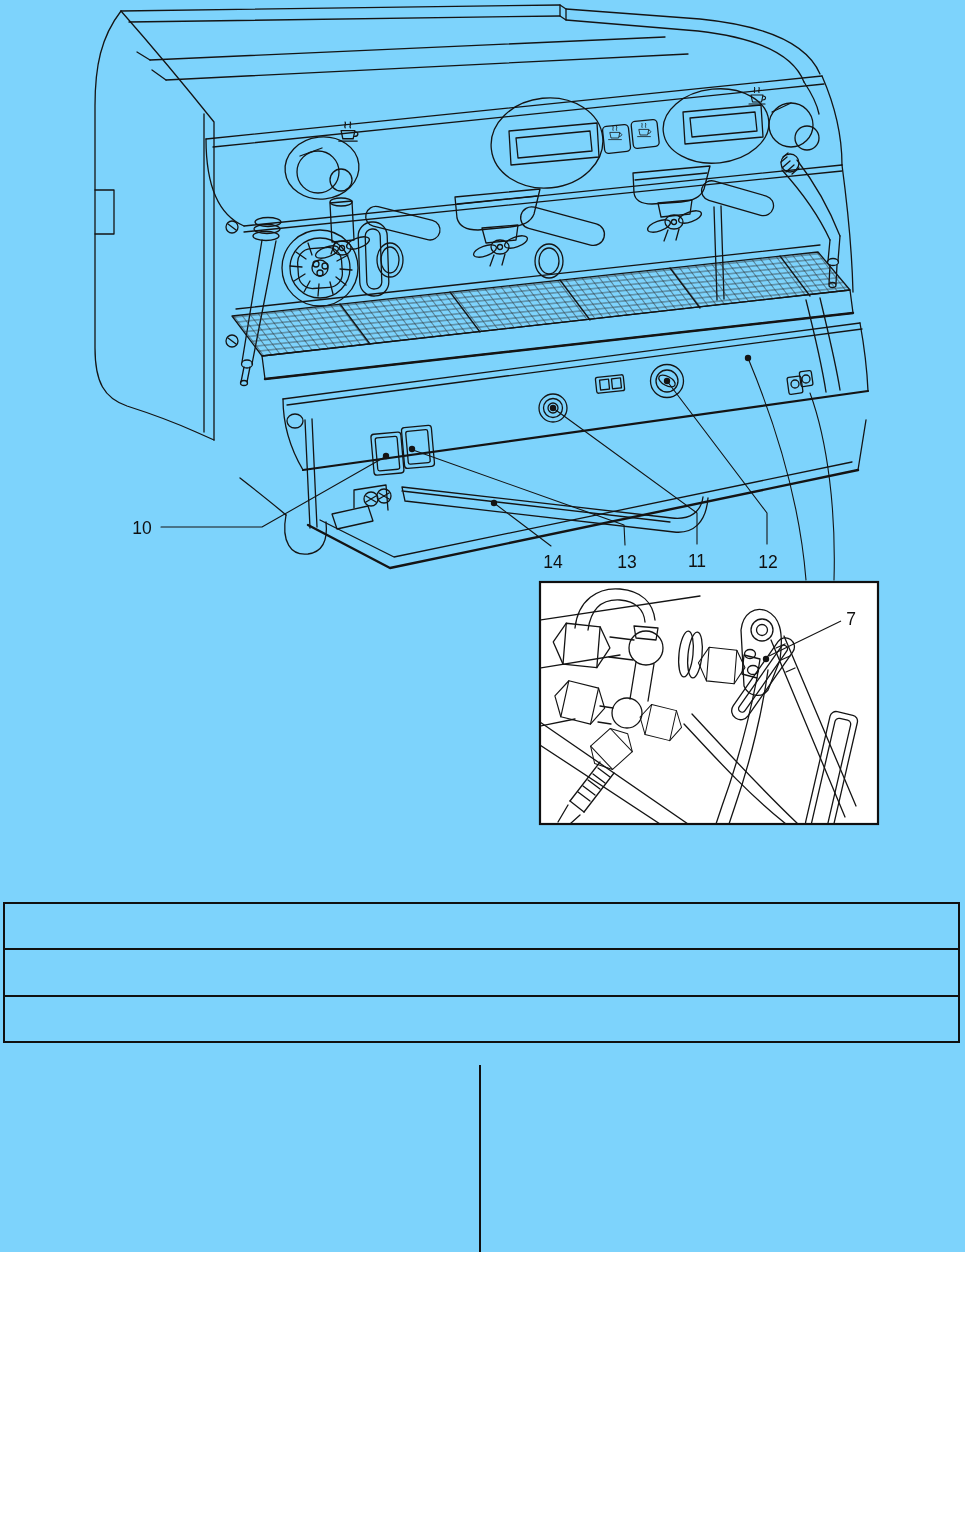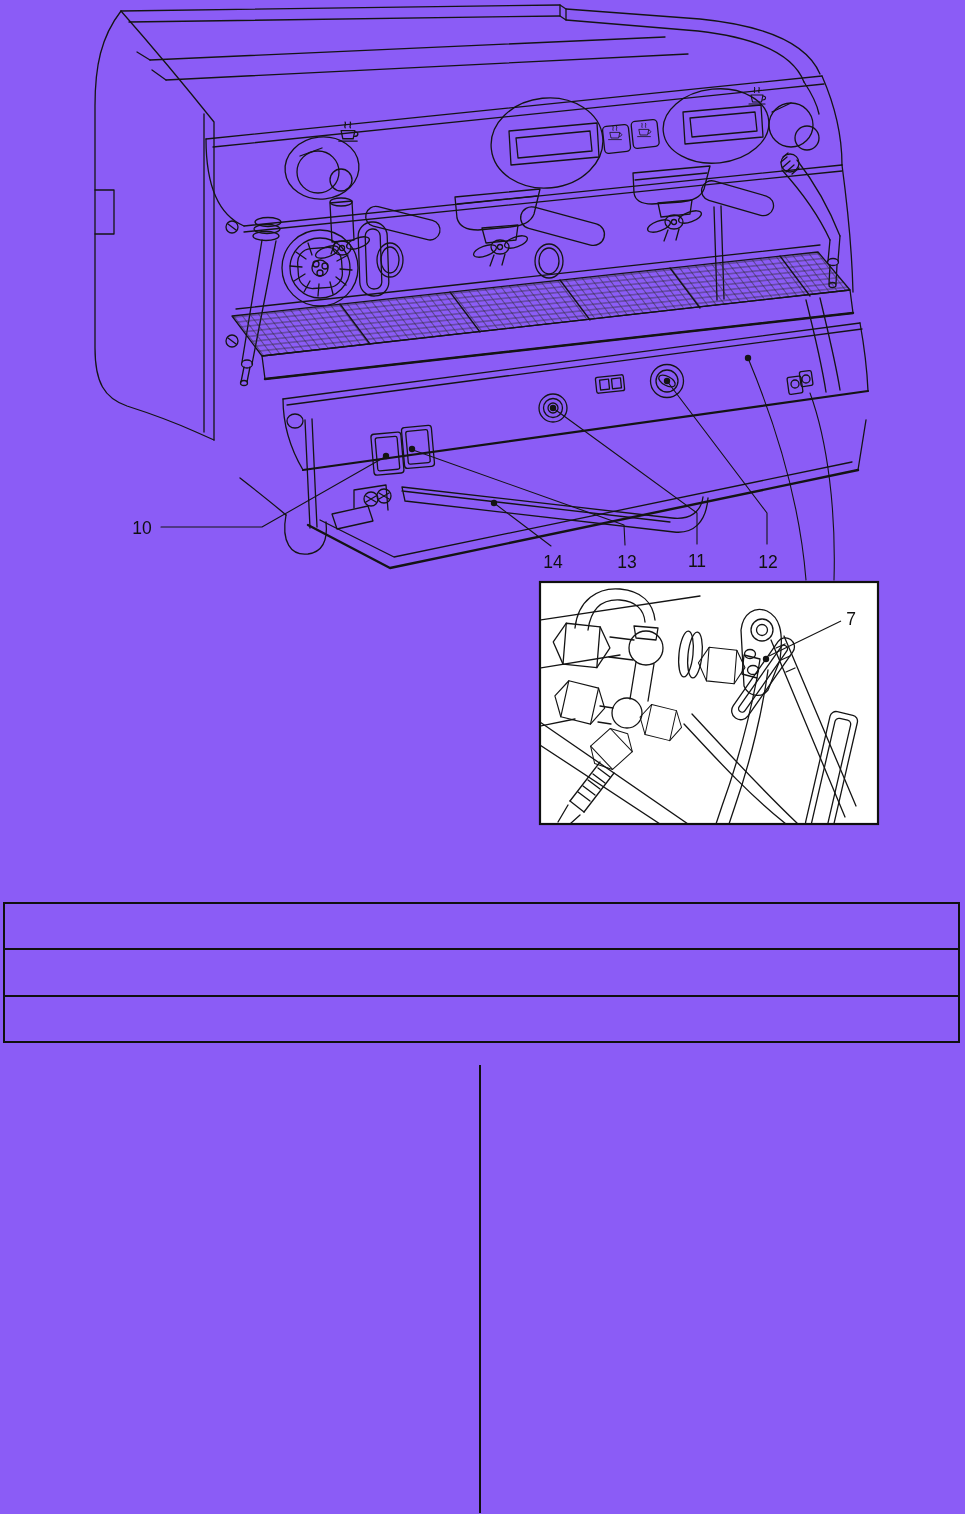--- a/index.html
+++ b/index.html
@@ -1,16 +1,16 @@
 <!DOCTYPE html>
 <html><head>
 <meta charset="utf-8">
 <style>
   html,body{margin:0;padding:0;background:#fff;}
-  .page{position:relative;width:965px;height:1514px;background:#8b5cf6;overflow:hidden;
+  .page{position:relative;width:965px;height:1252px;background:#7dd3fc;overflow:hidden;
         font-family:"Liberation Sans",sans-serif;}
   .figure-svg{position:absolute;left:0;top:0;}
   .spec-table{position:absolute;left:3px;top:902px;width:953px;height:137px;
               border:2px solid #101010;display:flex;flex-direction:column;}
   .spec-row{flex:1 1 0;border-bottom:2px solid #101010;}
   .spec-row:last-child{border-bottom:none;}
   .col-divider{position:absolute;left:479px;top:1065px;width:2px;height:448px;background:#101010;}
   svg text{font-family:"Liberation Sans",sans-serif;font-size:17.5px;fill:#101010;}
 </style>
 </head>

